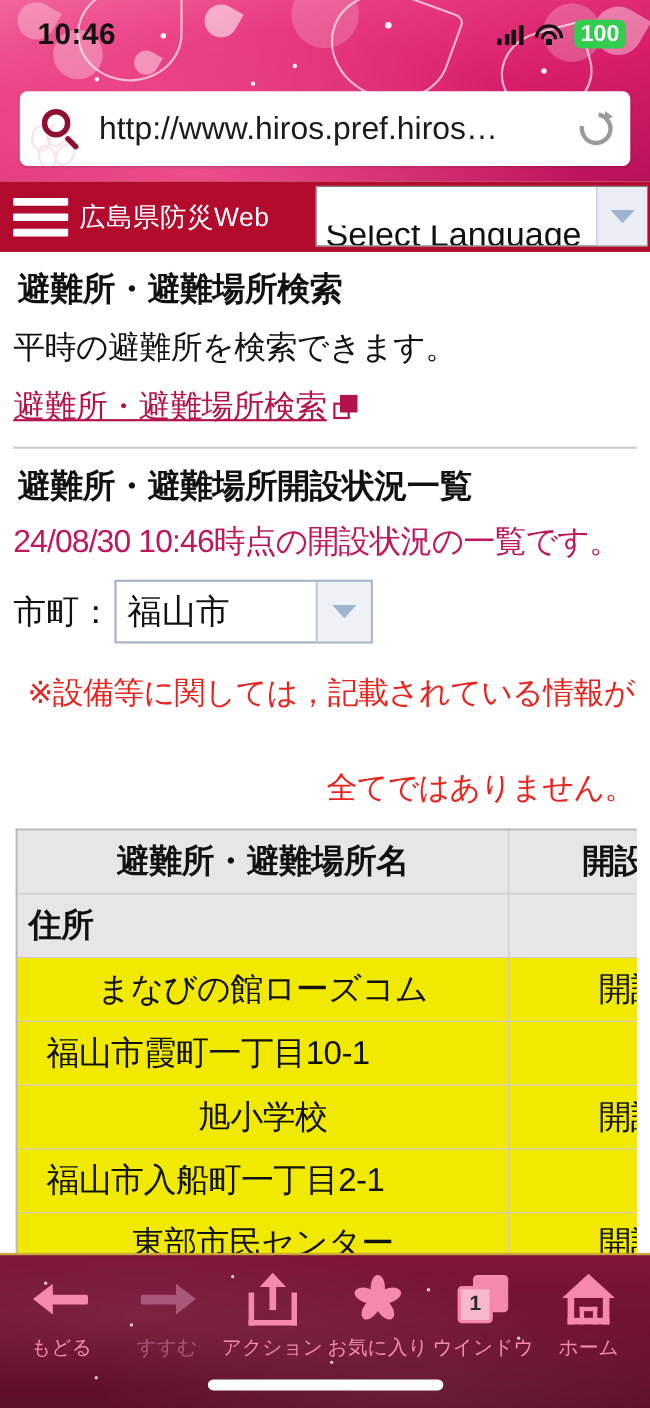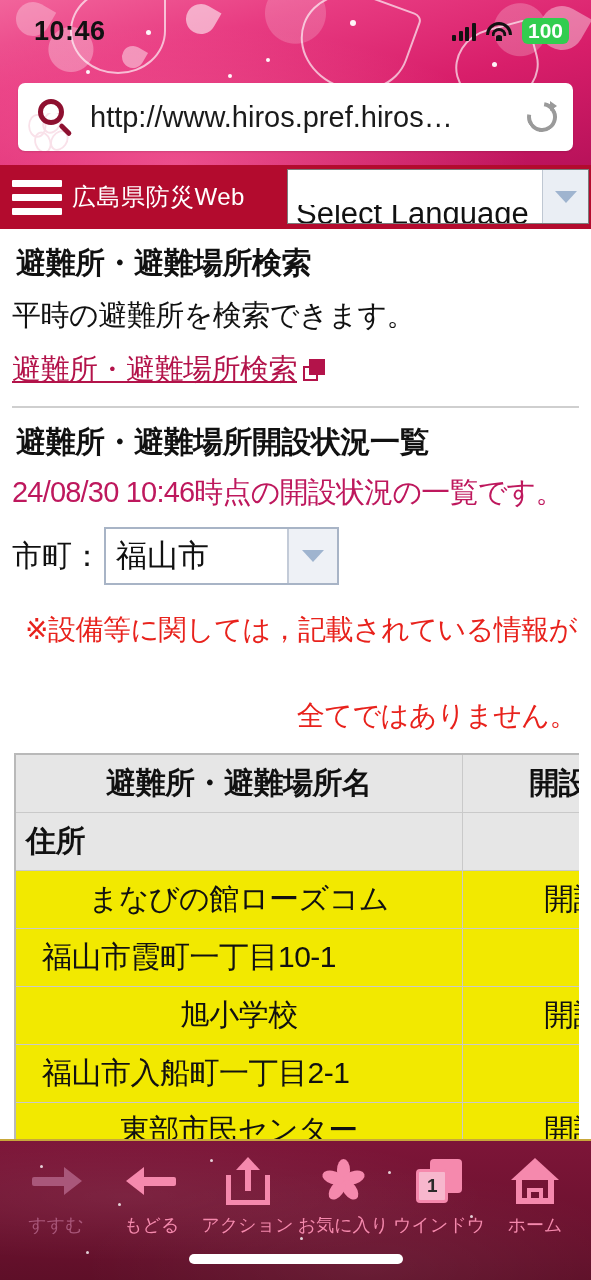--- a/index.html
+++ b/index.html
@@ -425,38 +425,38 @@
     <div class="tb-star" style="left:40px;top:24px;"></div>
     <div class="tb-star" style="left:118px;top:62px;"></div>
     <div class="tb-star" style="left:210px;top:18px;"></div>
     <div class="tb-star" style="left:300px;top:96px;"></div>
     <div class="tb-star" style="left:388px;top:30px;"></div>
     <div class="tb-star" style="left:470px;top:74px;"></div>
     <div class="tb-star" style="left:545px;top:34px;"></div>
     <div class="tb-star" style="left:86px;top:110px;"></div>
 
     <div class="tb-items">
+      <div class="tb-item">
+        <div class="tb-glyph">
+          <div class="arrow-left">
+            <div class="tip"></div>
+              <div class="bar"></div>
+          </div>
+        </div>
+        <div class="tb-label">もどる</div>
+      </div>
+
       <div class="tb-item disabled">
         <div class="tb-glyph">
           <div class="arrow-right">
             <div class="bar"></div>
               <div class="tip"></div>
           </div>
         </div>
         <div class="tb-label">すすむ</div>
-      </div>
-
-      <div class="tb-item">
-        <div class="tb-glyph">
-          <div class="arrow-left">
-            <div class="tip"></div>
-              <div class="bar"></div>
-          </div>
-        </div>
-        <div class="tb-label">もどる</div>
       </div>
 
       <div class="tb-item">
         <div class="tb-glyph">
           <div class="share-icon">
             <div class="box"></div>
               <div class="stem"></div>
               <div class="up"></div>
           </div>
         </div>

